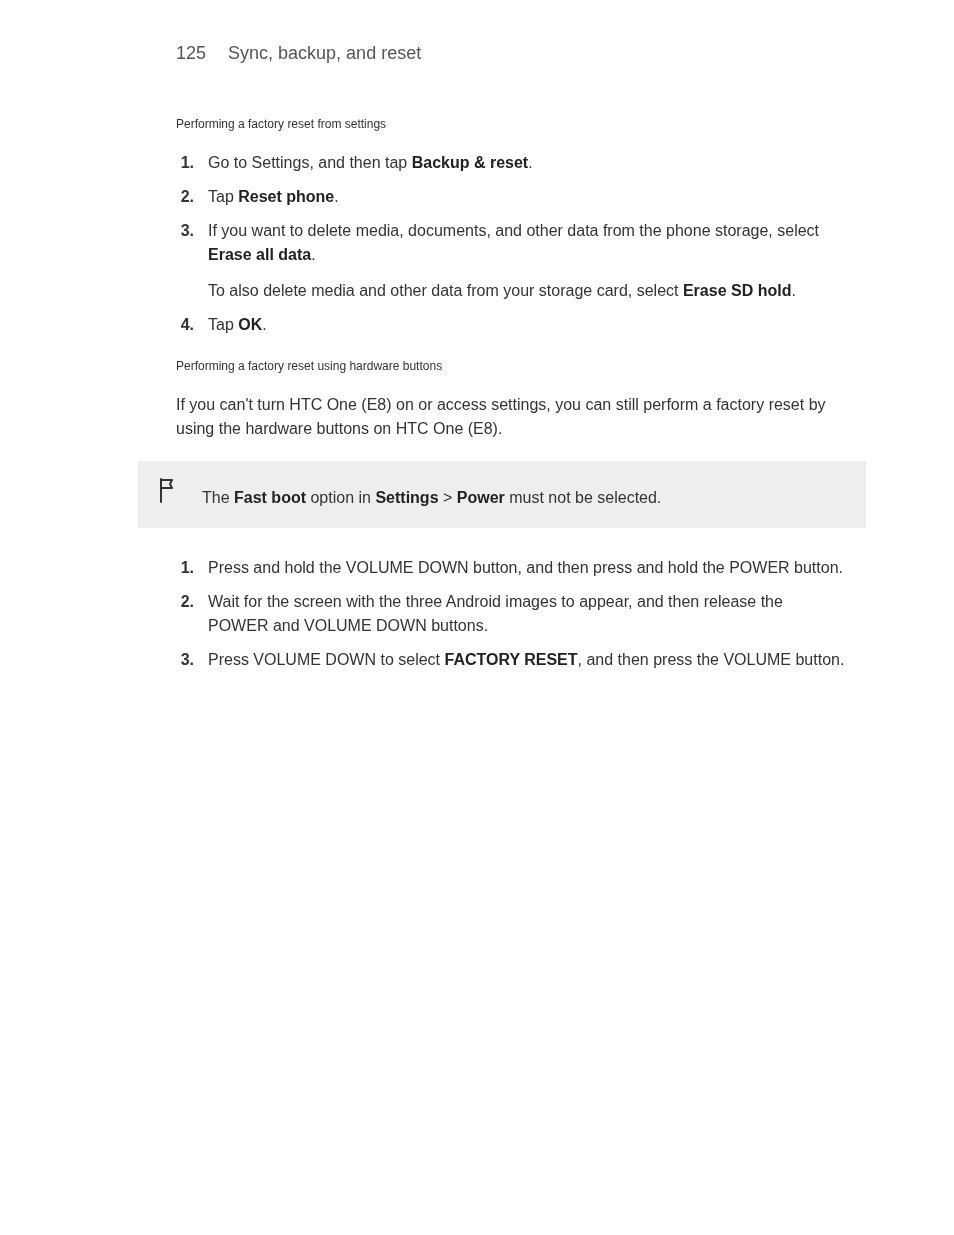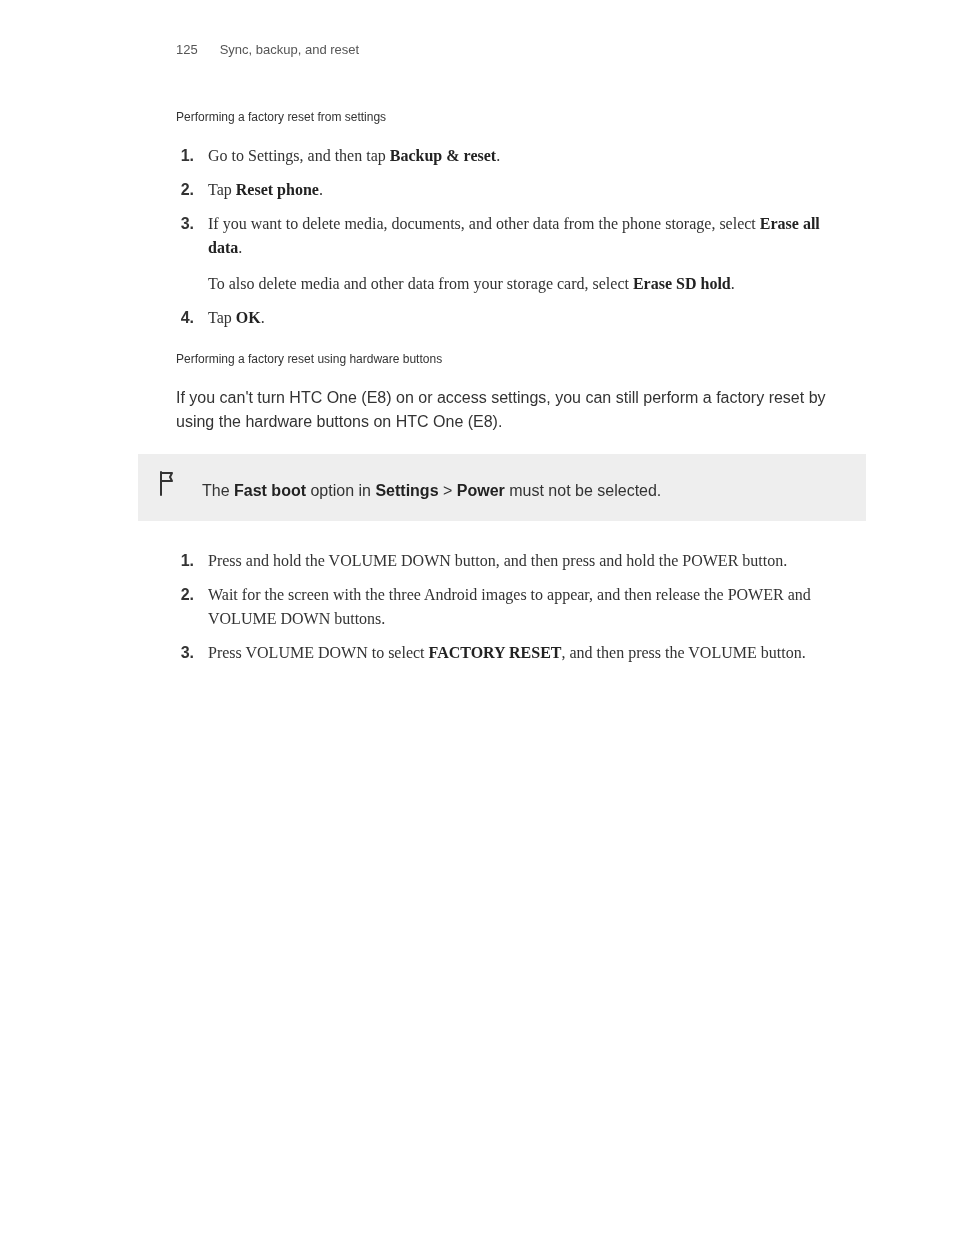--- a/index.html
+++ b/index.html
@@ -14,21 +14,21 @@
     }
     .page {
       padding: 40px 108px 40px 108px;
     }
     .header {
       display: flex;
       align-items: flex-end;
       gap: 22px;
       margin-left: 68px;
       margin-bottom: 48px;
-      font-size: 13px;
+      font-size: 18px;
       color: #555;
     }
     .header .pagenum { color: #555; }
     .section-title {
       font-size: 12px;
       color: #333;
       margin-bottom: 18px;
       margin-left: 68px;
       font-weight: 400;
     }
@@ -42,21 +42,21 @@
       gap: 14px;
       margin-bottom: 10px;
     }
     ol.steps .num {
       min-width: 18px;
       text-align: right;
       font-weight: 700;
       color: #333;
       flex-shrink: 0;
     }
-    ol.steps .content { flex: 1; font-family: Liberation Serif, serif; }
+    ol.steps .content { flex: 1; }
     ol.steps .content p { margin-bottom: 12px; }
     ol.steps .content p:last-child { margin-bottom: 0; }
     .para {
       margin-left: 68px;
       margin-bottom: 20px;
     }
     .callout {
       background: #eeeeee;
       margin-left: 30px;
       margin-right: -20px;

